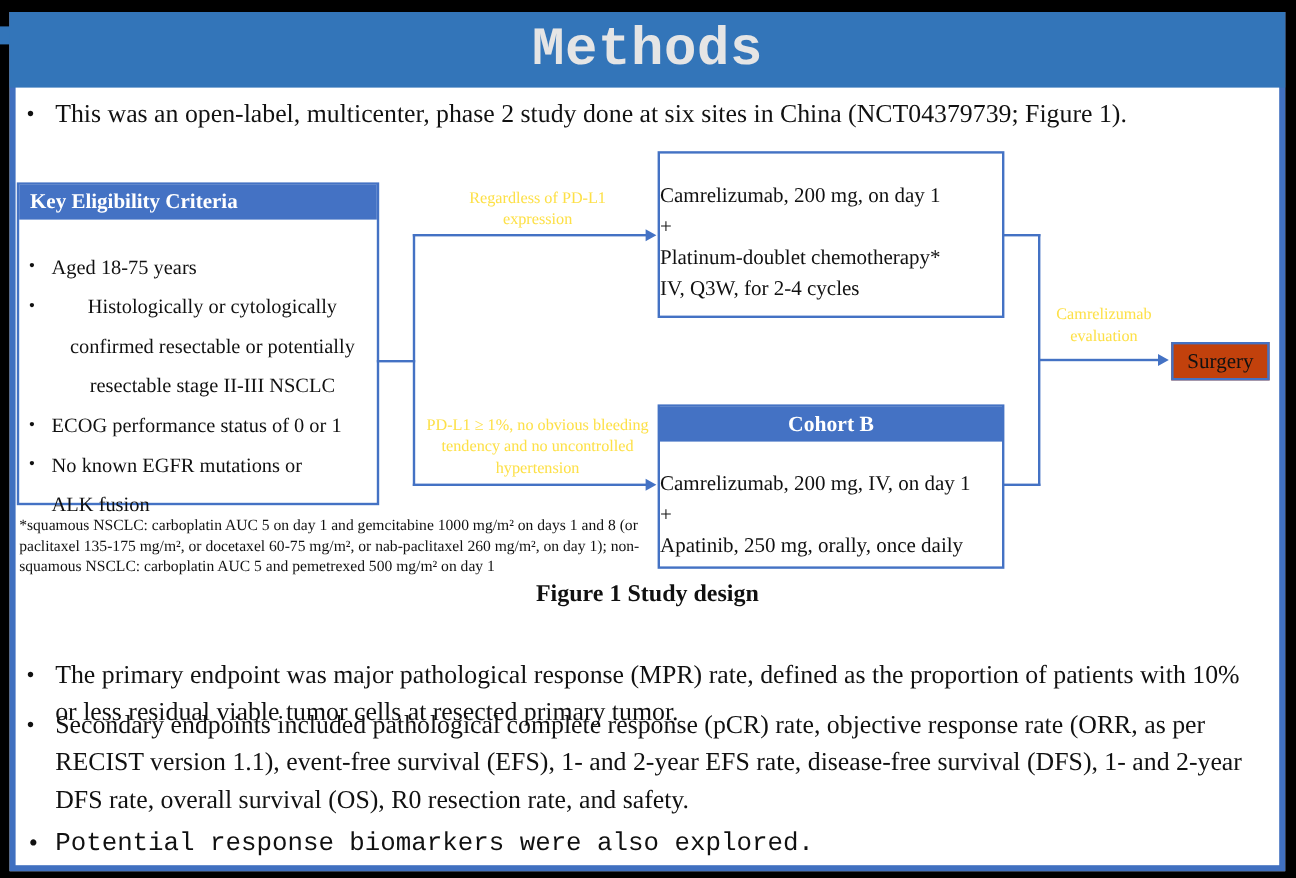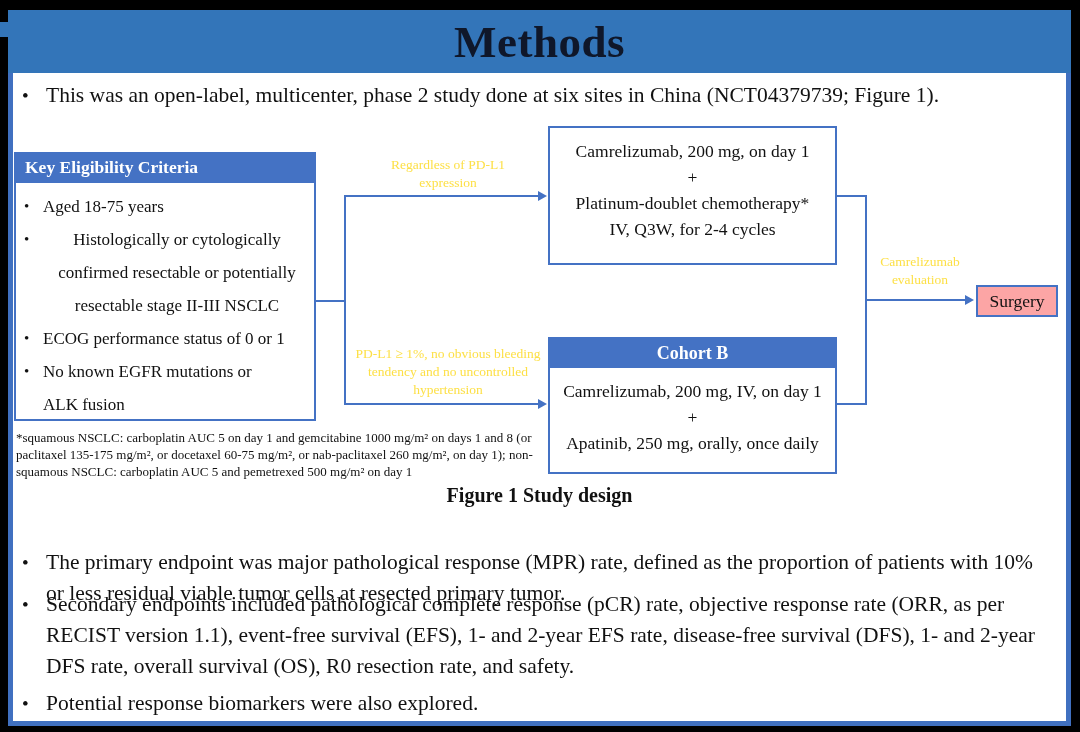--- a/index.html
+++ b/index.html
@@ -28,44 +28,44 @@
   }
   .edge-notch{left:0;top:22px;width:9px;height:15px;background:var(--header-blue);}
 
   
   .title-bar{
     left:8px;top:10px;width:1063px;height:63px;
     background:var(--header-blue);
     display:flex;align-items:center;justify-content:center;
   }
   .title-bar .page-title{
-    color:#0f172a;font-weight:bold;font-size:45px;letter-spacing:.5px;
+    color:#e5e5e5;font-weight:bold;font-size:45px;letter-spacing:.5px;font-family:Liberation Mono, monospace;
   }
 
   
   .bullet{display:flex;align-items:flex-start;font-size:21.5px;line-height:31px;}
   .bullet .marker{width:24px;flex:0 0 24px;font-size:19px;}
   .bullet .marker::before{content:"\2022";}
   .bullet .btext{flex:1;}
 
   .b-intro{left:22px;top:80px;width:1030px;}
   .b-primary{left:22px;top:547px;width:1034px;}
   .b-secondary{left:22px;top:589px;width:1034px;}
-  .b-biomarkers{left:22px;top:688px;width:1034px;}
+  .b-biomarkers{left:22px;top:688px;width:1034px;font-family:Liberation Mono, monospace;}
 
   
   .elig-box{
     left:14px;top:152px;width:302px;height:269px;
     border:2px solid var(--box-blue);background:#fff;
   }
   .elig-header{
     height:29px;background:var(--box-blue);color:#ffffff;
     font-weight:bold;font-size:17.5px;line-height:27px;padding-left:9px;
   }
-  ul.elig-list{list-style:none;padding:7px 2px 0 0;}
+  ul.elig-list{list-style:none;padding:23px 2px 0 0;}
   ul.elig-list li{
     position:relative;padding-left:27px;width:299px;
     font-size:17px;line-height:33px;
   }
   ul.elig-list li::before{
     content:"\2022";position:absolute;left:8px;top:0;font-size:15px;
   }
   ul.elig-list li:nth-child(2){width:299px;}
   ul.elig-list li:nth-child(2) .li-text{display:inline-block;max-width:268px;vertical-align:top;text-align:center;}
   ul.elig-list li:nth-child(4) .li-text{display:inline-block;max-width:232px;vertical-align:top;}
@@ -73,26 +73,26 @@
   
   .cohort-box{
     width:289px;border:2px solid var(--box-blue);background:#fff;
   }
   .cohort-a{left:548px;top:126px;height:139px;}
   .cohort-b{left:548px;top:337px;height:137px;}
   .cohort-header{
     height:29px;background:var(--box-blue);color:#fff;text-align:center;
     font-weight:bold;font-size:18px;line-height:28px;
   }
-  .cohort-body{padding-top:10px;text-align:center;font-size:17.5px;line-height:26px;}
+  .cohort-body{padding-top:21px;font-size:17.5px;line-height:26px;}
 
   
   .surgery-box{
     left:976px;top:285px;width:82px;height:32px;
-    border:2px solid var(--box-blue);background:#fca5a5;
+    border:2px solid var(--box-blue);background:#c2410c;
     display:flex;align-items:center;justify-content:center;
     font-size:17.5px;
   }
 
   
   .h-line{height:2px;background:var(--line-blue);}
   .v-line{width:2px;background:var(--line-blue);}
   .arrow-right{
     width:0;height:0;
     border-top:5px solid transparent;border-bottom:5px solid transparent;

